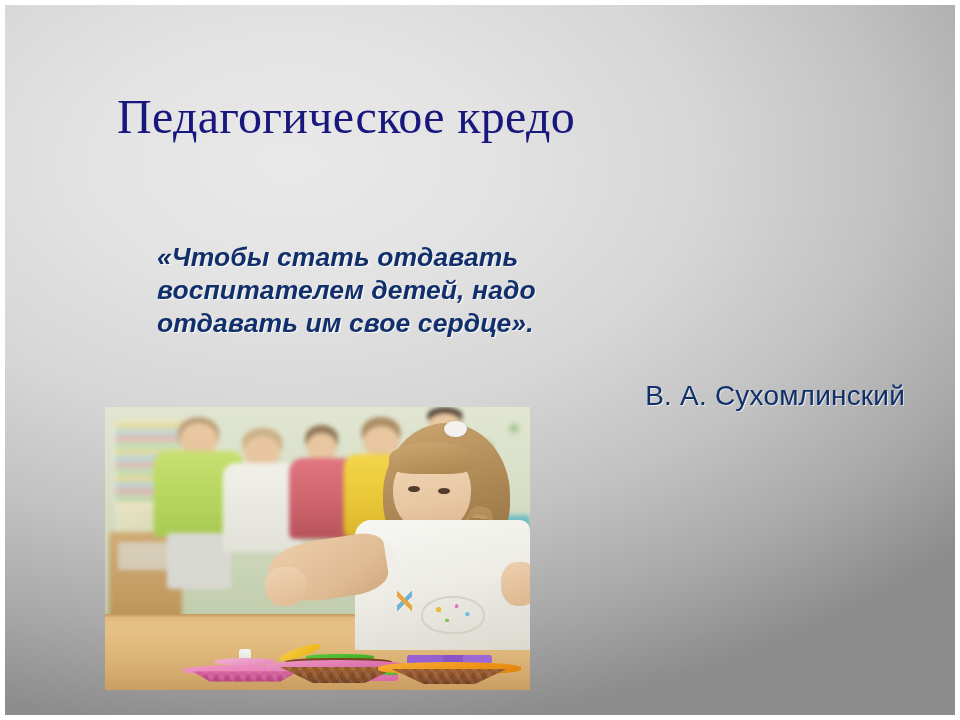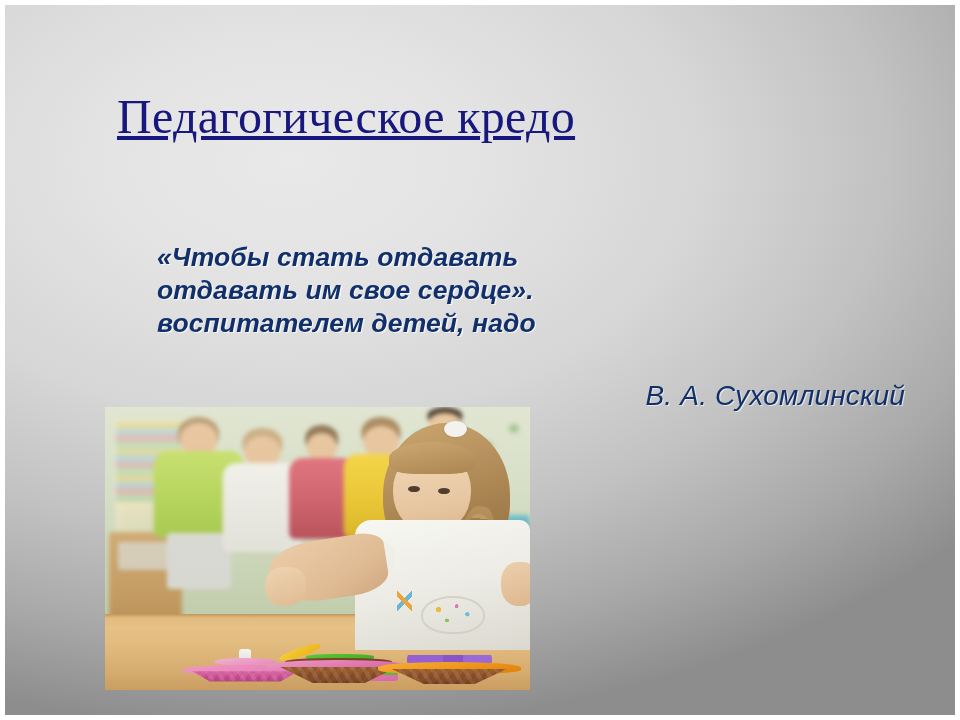--- a/index.html
+++ b/index.html
@@ -45,21 +45,20 @@
     top: 86px;
     width: 720px;
     margin: 0;
     font-family: "Liberation Serif", "DejaVu Serif", serif;
     font-weight: 400;
     font-size: 48px;
     line-height: 1.08;
     letter-spacing: 0.3px;
     color: #17177e;
     white-space: nowrap;
-    text-decoration: underline;
   }
 
   
   .quote-block {
     position: absolute;
     left: 152px;
     top: 236px;
     width: 560px;
   }
 
@@ -78,21 +77,20 @@
 
   
   .attribution {
     position: absolute;
     left: 160px;
     top: 374px;
     width: 740px;
     margin: 0;
     text-align: right;
     font-family: "Liberation Sans", "DejaVu Sans", sans-serif;
-    font-style: italic;
     font-weight: 400;
     font-size: 28px;
     line-height: 34px;
     letter-spacing: 0.2px;
     color: #11306b;
     text-shadow: 1.2px 1.2px 0.5px rgba(255,255,255,0.6);
     white-space: nowrap;
   }
 
   
@@ -493,22 +491,22 @@
 </head>
 <body>
 
 <div class="slide-frame">
   <div class="slide-canvas">
 
     <h1 class="slide-title">Педагогическое кредо</h1>
 
     <div class="quote-block">
       <p class="quote-line">«Чтобы стать отдавать</p>
+      <p class="quote-line">воспитателем детей, надо</p>
       <p class="quote-line">отдавать им свое сердце».</p>
-      <p class="quote-line">воспитателем детей, надо</p>
     </div>
 
     <p class="attribution">В. А. Сухомлинский</p>
 
     <div class="photo">
       <div class="photo-scene">
 
         <div class="bg-wall">
           <div class="wall-poster"></div>
           <div class="wall-poster2"></div>

